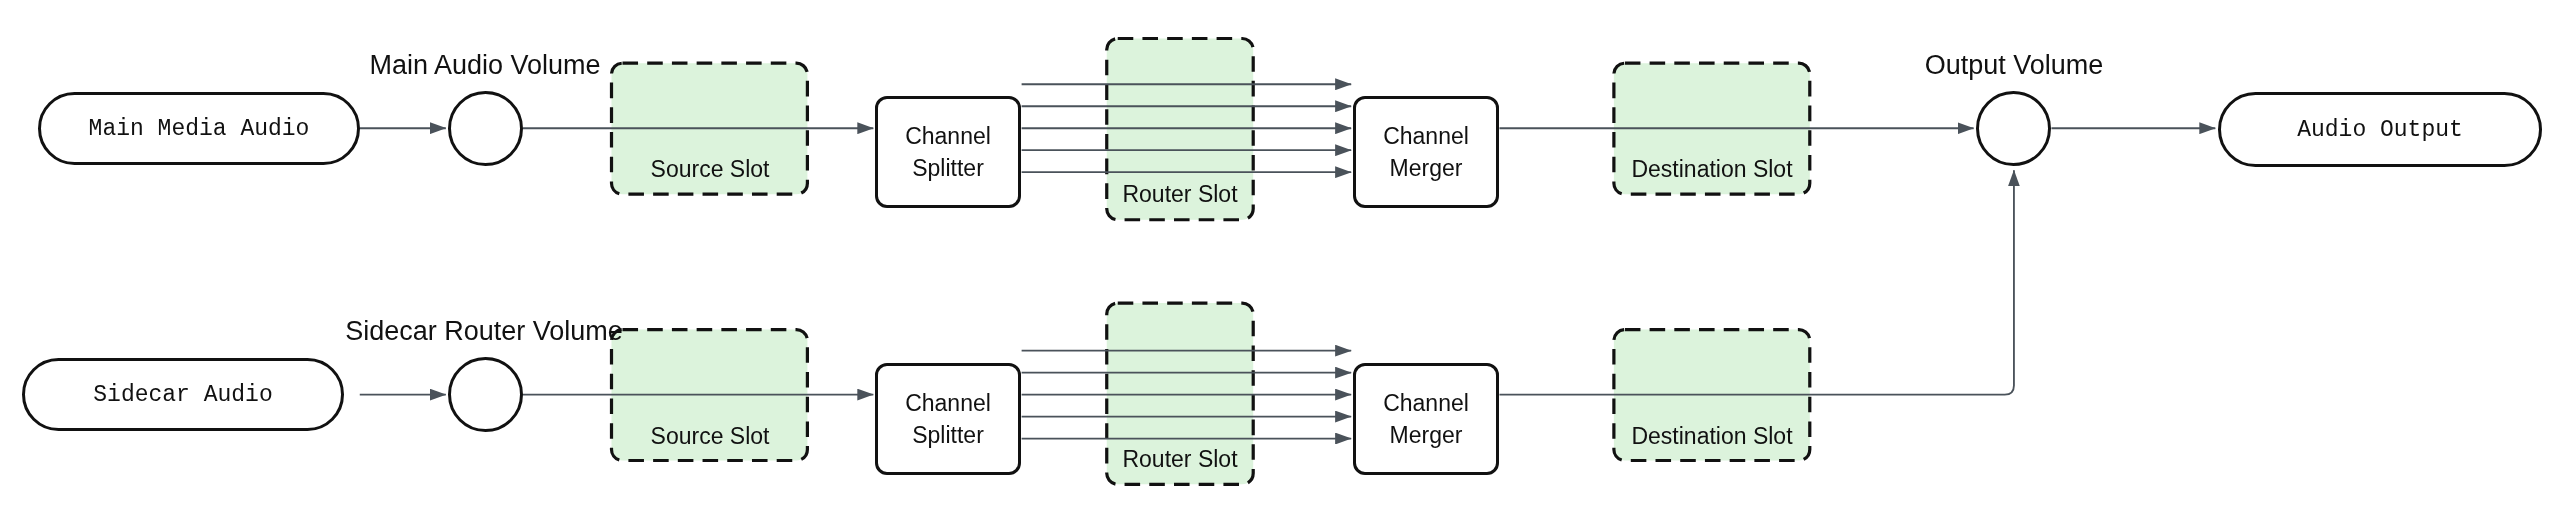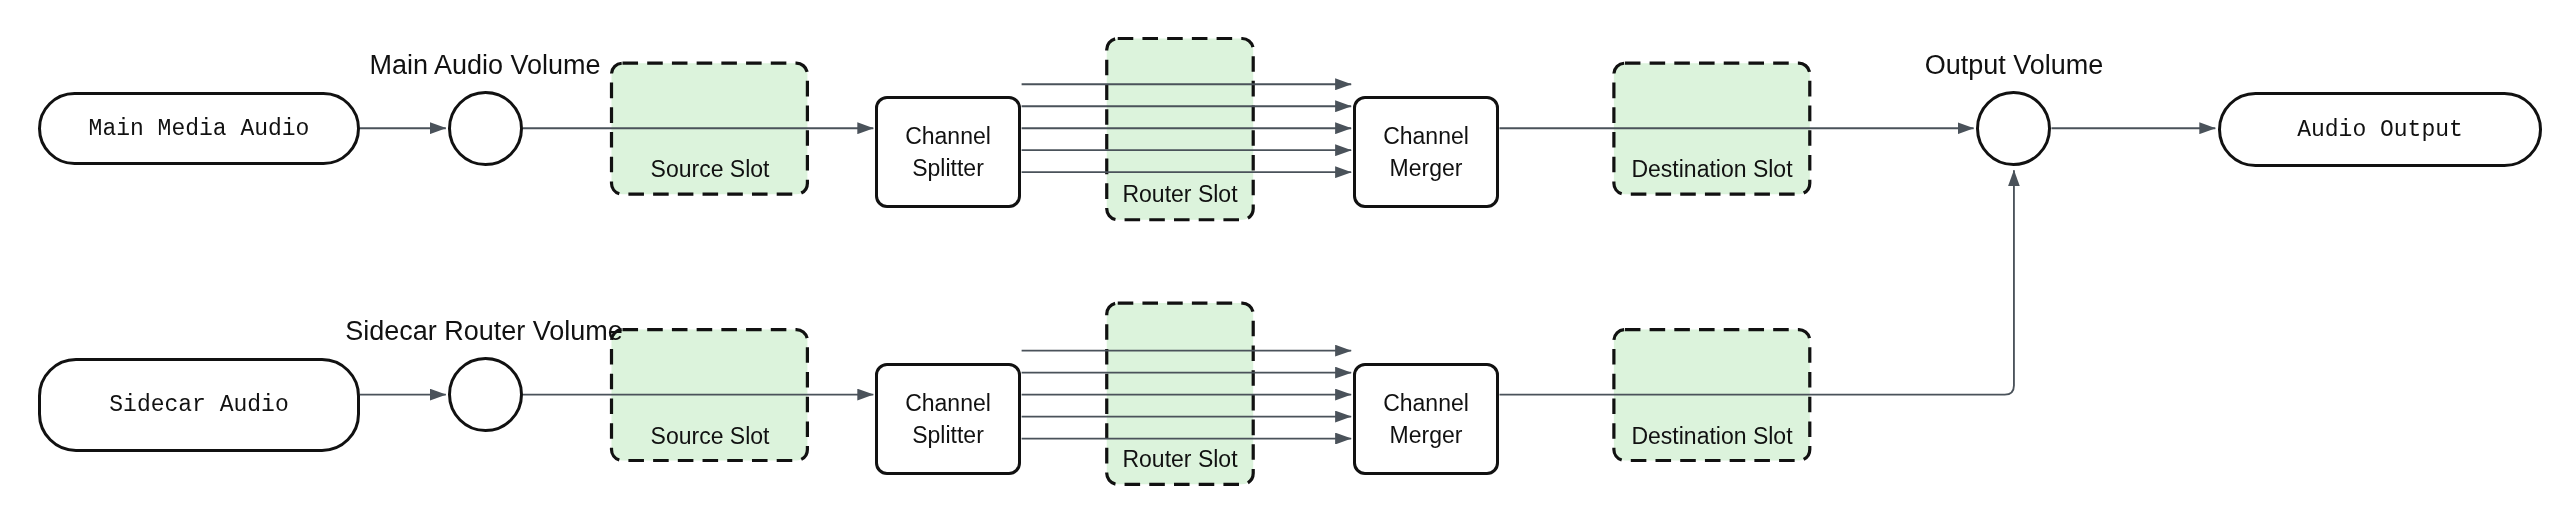--- a/index.html
+++ b/index.html
@@ -123,21 +123,21 @@
   <div class="slot-label" style="left:612px; top:63px; width:196px; height:131px;">Source Slot</div>
 
   <div class="node box" style="left:875px; top:72px; width:146px; height:112px;">Channel Splitter</div>
 
   <div class="slot-label" style="left:1107px; top:38px; width:146px; height:181px;">Router Slot</div>
 
   <div class="node box" style="left:1353px; top:72px; width:146px; height:112px;">Channel Merger</div>
 
   <div class="slot-label" style="left:1614px; top:63px; width:196px; height:131px;">Destination Slot</div>
 
-  <div class="node pill" style="left:38px; top:358px; width:322px; height:94px;">Sidecar Audio</div>
+  <div class="node pill" style="left:22px; top:358px; width:322px; height:73px;">Sidecar Audio</div>
 
   <div class="float-label" style="left:484px; top:319px;">Sidecar Router Volume</div>
   <div class="node circle" style="left:448px; top:357px; width:75px; height:75px;"></div>
 
   <div class="slot-label" style="left:612px; top:330px; width:196px; height:131px;">Source Slot</div>
 
   <div class="node box" style="left:875px; top:339px; width:146px; height:112px;">Channel Splitter</div>
 
   <div class="slot-label" style="left:1107px; top:303px; width:146px; height:181px;">Router Slot</div>
 

